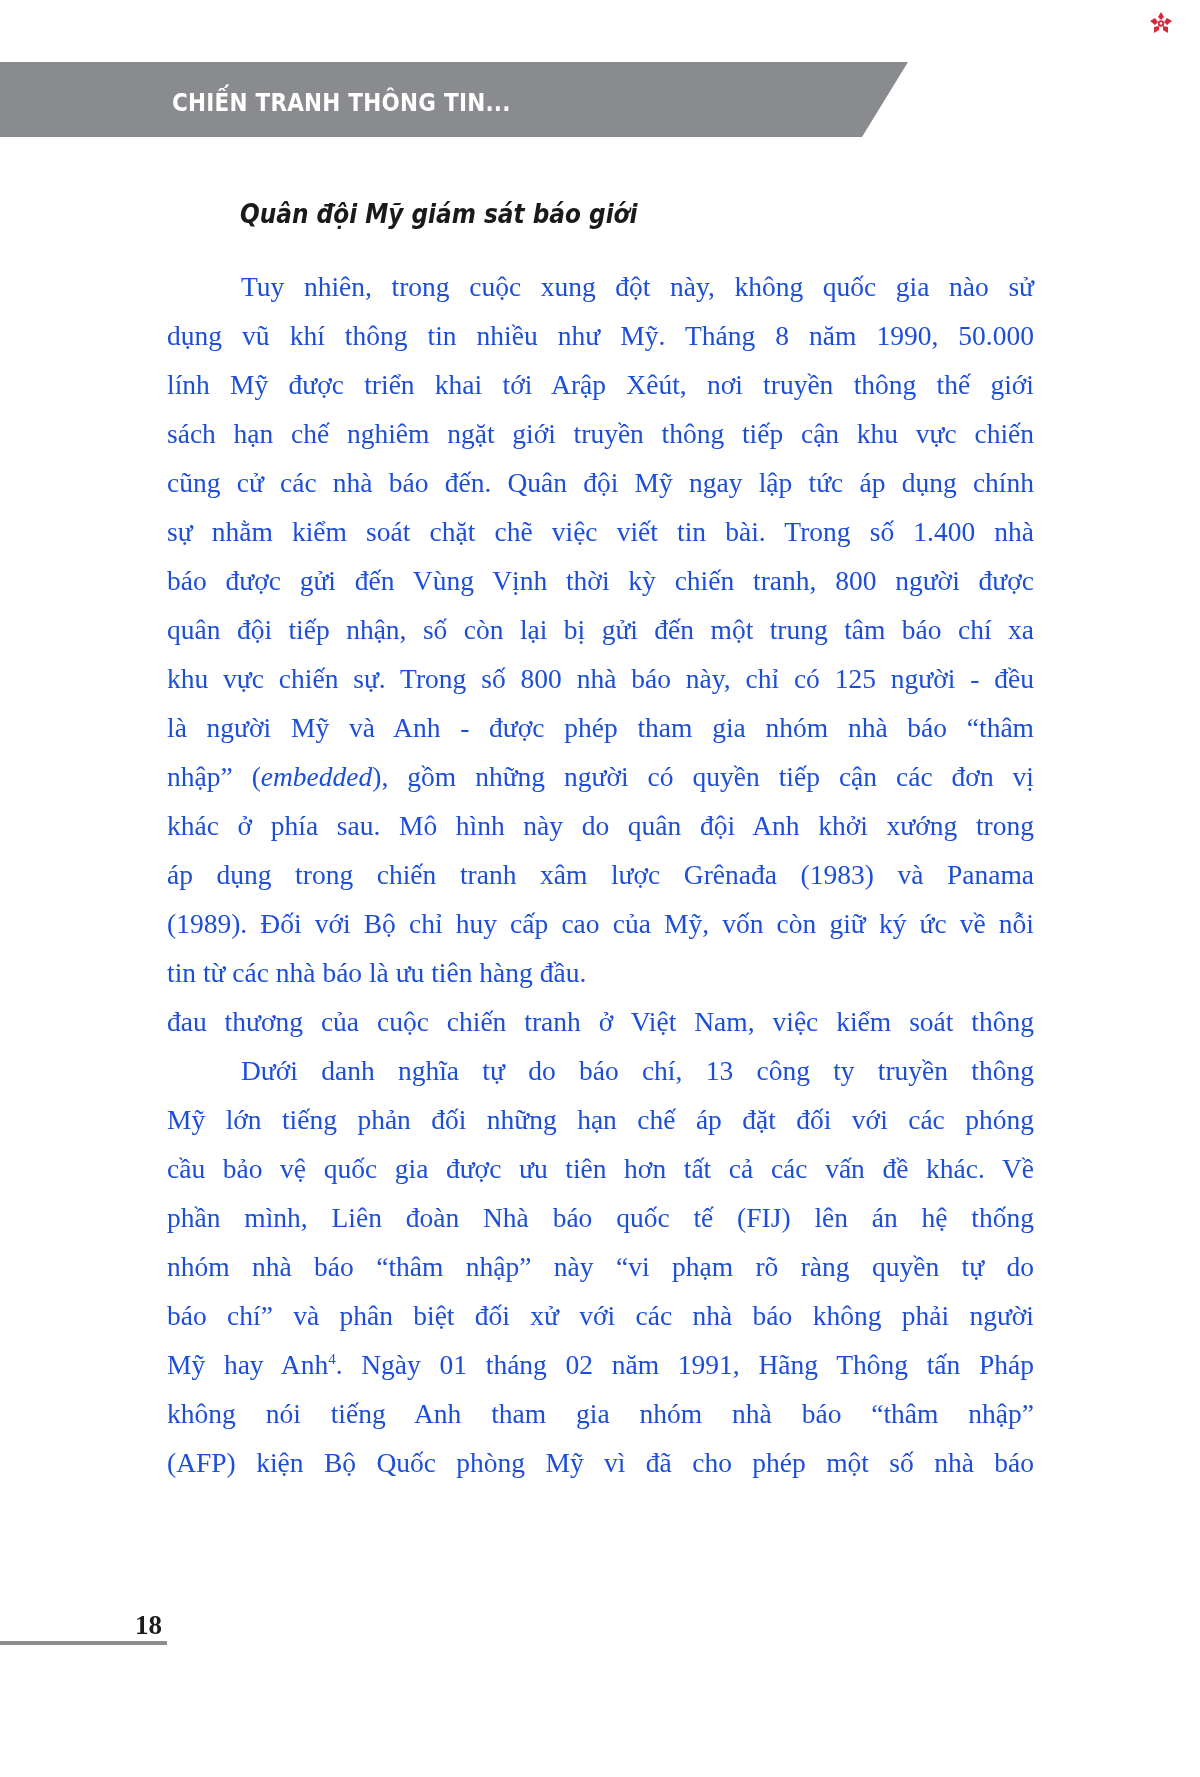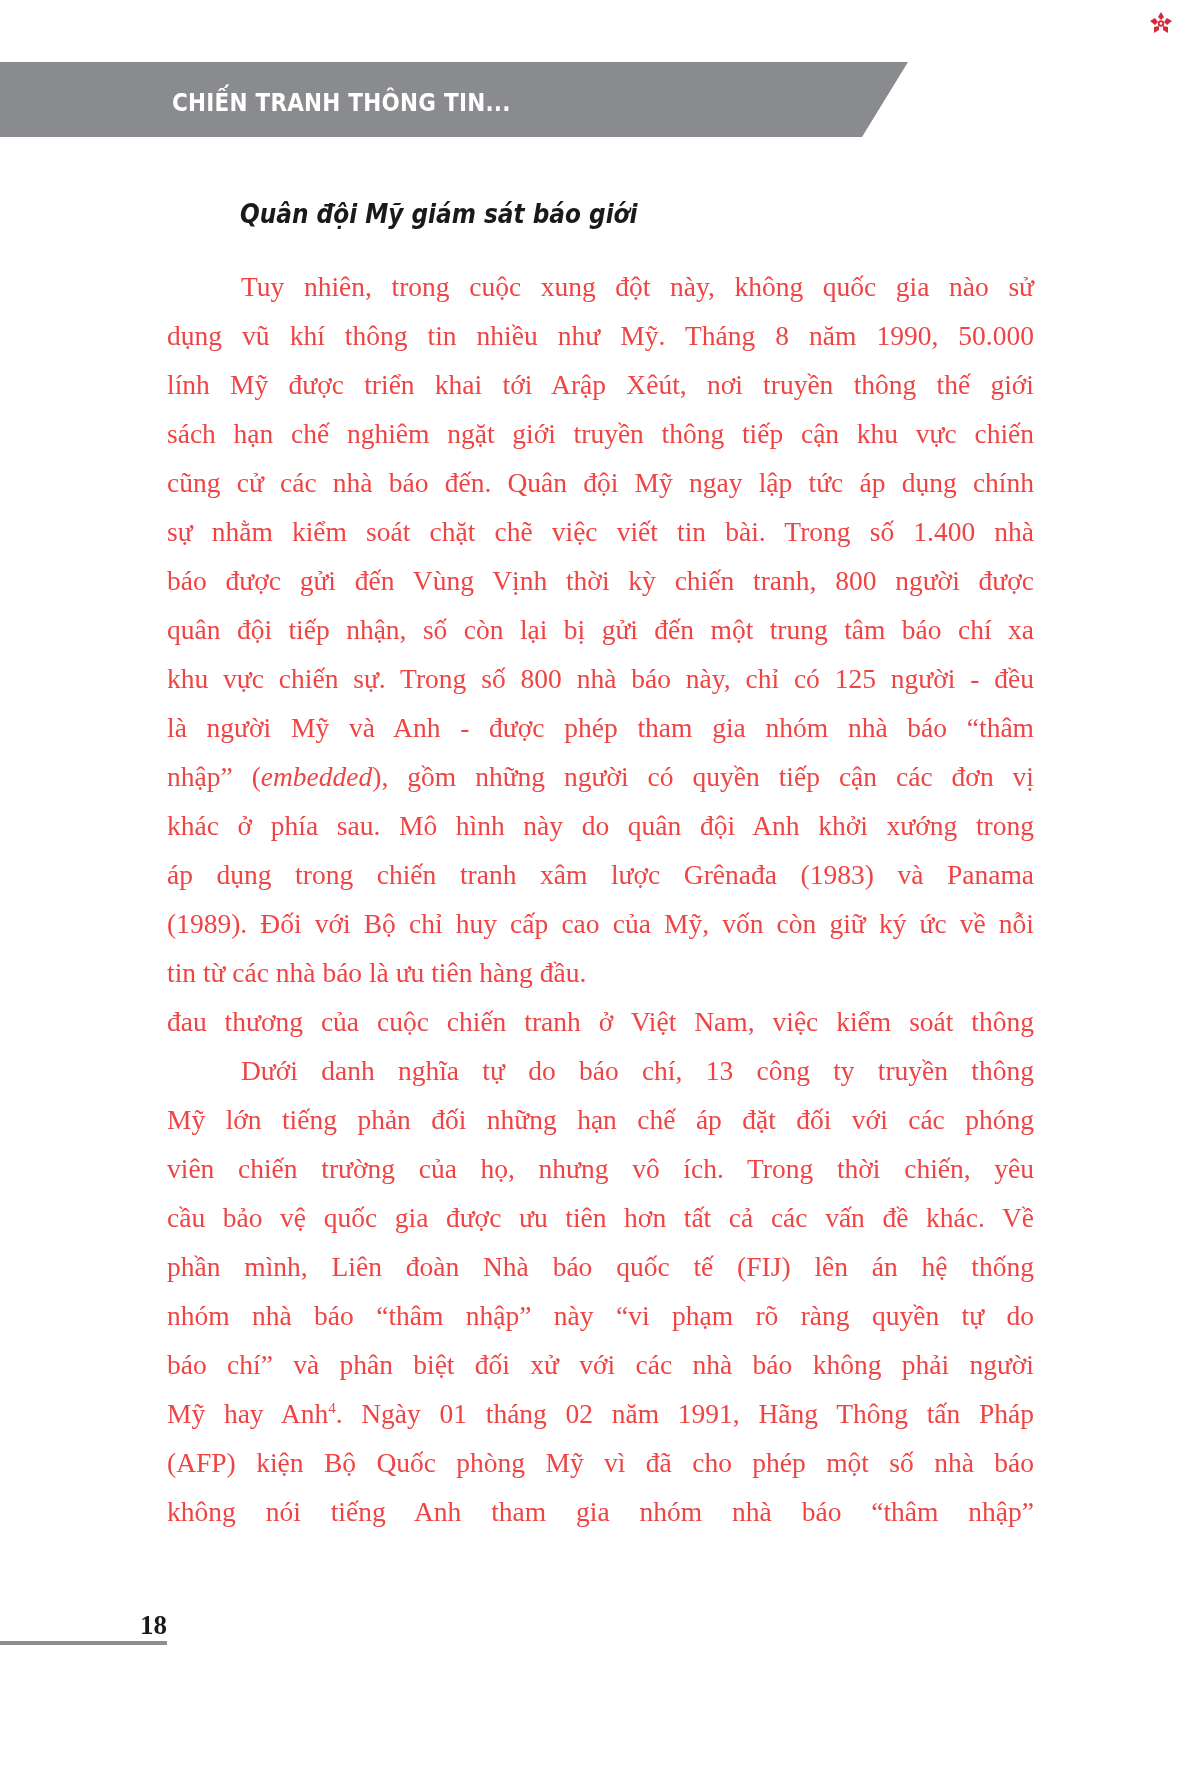--- a/index.html
+++ b/index.html
@@ -59,21 +59,21 @@
       transform-origin: left center;
       white-space: nowrap;
     }
     .body-text {
       position: absolute;
       left: 167px;
       top: 262px;
       width: 867px;
       font-size: 27.5px;
       line-height: 49px;
-      color: #ef4444;
+      color: #1d4ed8;
     }
     .line {
       display: block;
       white-space: nowrap;
       text-align: justify;
       text-align-last: justify;
       height: 49px;
     }
     .line.indent {
       padding-left: 74px;
@@ -87,21 +87,21 @@
     .line sup {
       font-size: 15px;
       line-height: 0;
       vertical-align: super;
     }
     .page-number {
       position: absolute;
       left: 130px;
       top: 1610px;
       width: 37px;
-      text-align: right;
+      text-align: center;
       font-family: "Liberation Serif", serif;
       font-weight: bold;
       font-size: 27px;
       line-height: 30px;
       color: #1a1a1a;
     }
     .page-rule {
       position: absolute;
       left: 0;
       top: 1641px;
@@ -144,24 +144,23 @@
   <span class="line">là người Mỹ và Anh - được phép tham gia nhóm nhà báo “thâm</span>
   <span class="line"><span>nhập” (</span><em>embedded</em><span>), gồm những người có quyền tiếp cận các đơn vị</span></span>
   <span class="line">khác ở phía sau. Mô hình này do quân đội Anh khởi xướng trong</span>
   <span class="line">áp dụng trong chiến tranh xâm lược Grênađa (1983) và Panama</span>
   <span class="line">(1989). Đối với Bộ chỉ huy cấp cao của Mỹ, vốn còn giữ ký ức về nỗi</span>
   <span class="line last">tin từ các nhà báo là ưu tiên hàng đầu.</span>
   <span class="line">đau thương của cuộc chiến tranh ở Việt Nam, việc kiểm soát thông</span>
 
   <span class="line indent">Dưới danh nghĩa tự do báo chí, 13 công ty truyền thông</span>
   <span class="line">Mỹ lớn tiếng phản đối những hạn chế áp đặt đối với các phóng</span>
-  <span class="line">viên chiến trường của họ, nhưng vô ích. Trong thời chiến, yêu</span>
   <span class="line">cầu bảo vệ quốc gia được ưu tiên hơn tất cả các vấn đề khác. Về</span>
   <span class="line">phần mình, Liên đoàn Nhà báo quốc tế (FIJ) lên án hệ thống</span>
   <span class="line">nhóm nhà báo “thâm nhập” này “vi phạm rõ ràng quyền tự do</span>
   <span class="line">báo chí” và phân biệt đối xử với các nhà báo không phải người</span>
   <span class="line"><span>Mỹ hay Anh</span><sup>4</sup><span>. Ngày 01 tháng 02 năm 1991, Hãng Thông tấn Pháp</span></span>
+  <span class="line">không nói tiếng Anh tham gia nhóm nhà báo “thâm nhập”</span>
   <span class="line">(AFP) kiện Bộ Quốc phòng Mỹ vì đã cho phép một số nhà báo</span>
-  <span class="line">không nói tiếng Anh tham gia nhóm nhà báo “thâm nhập”</span>
 </div>
 
 <div class="page-number">18</div>
 <div class="page-rule"></div>
 
 </body></html>

